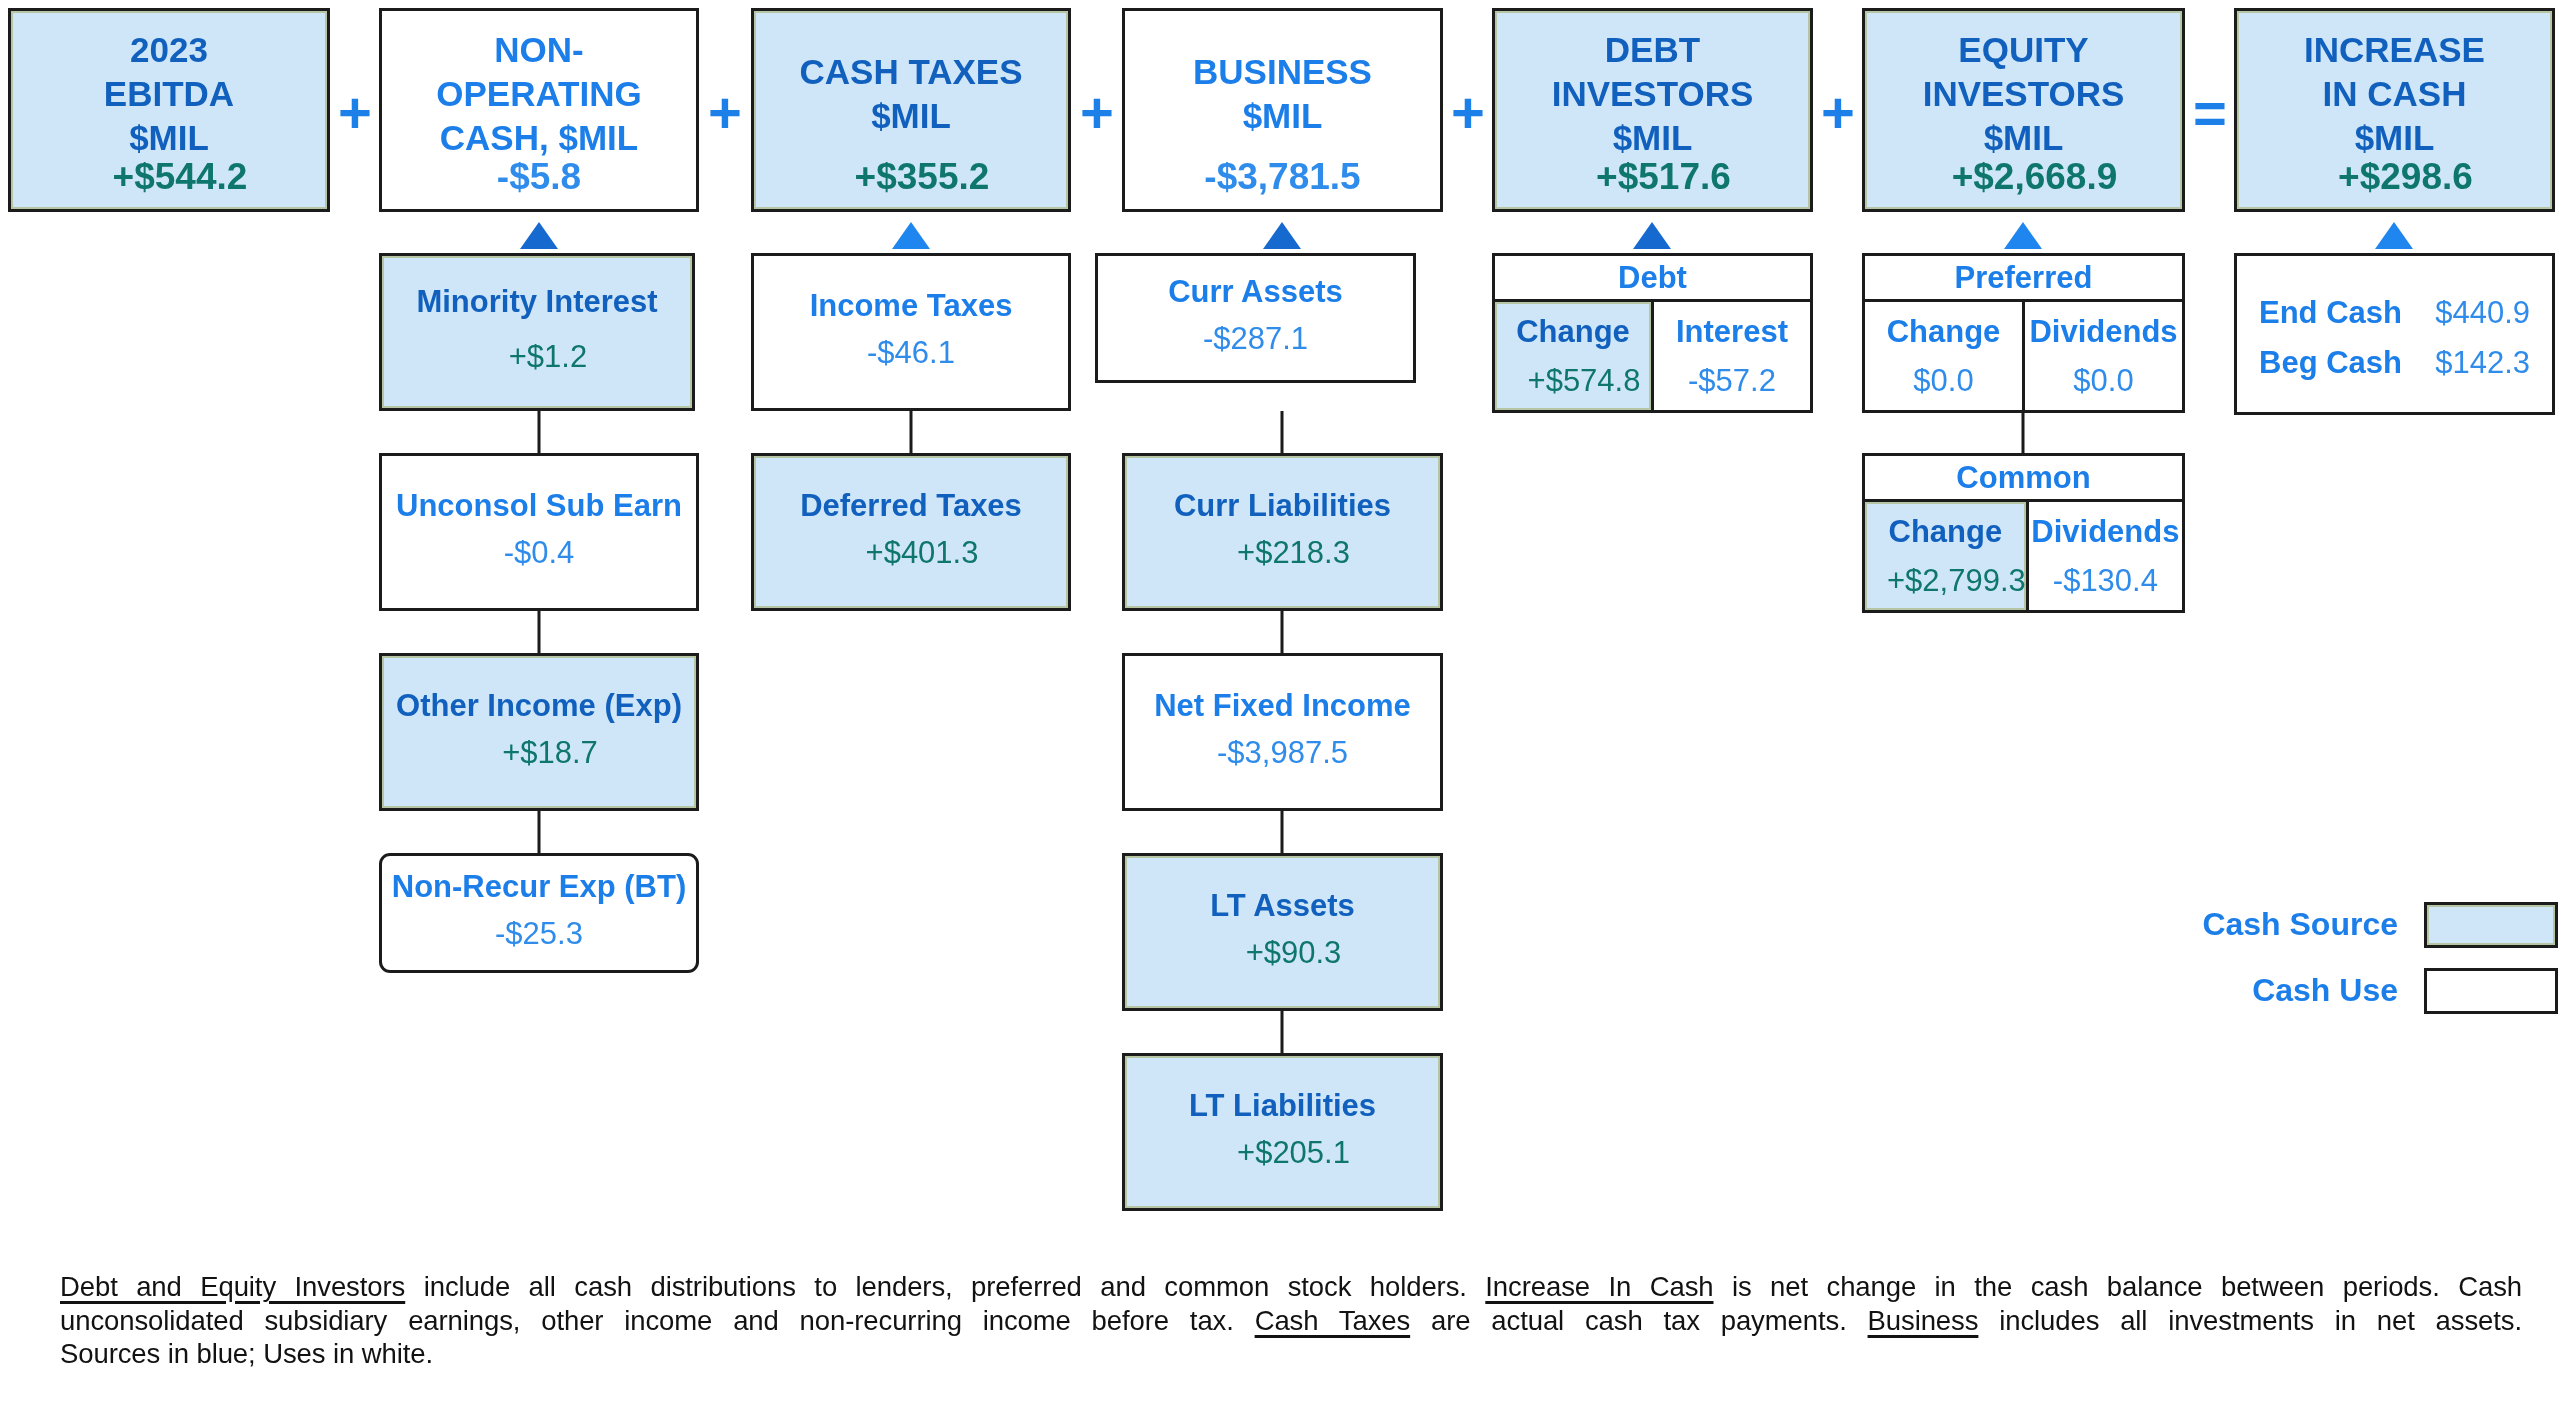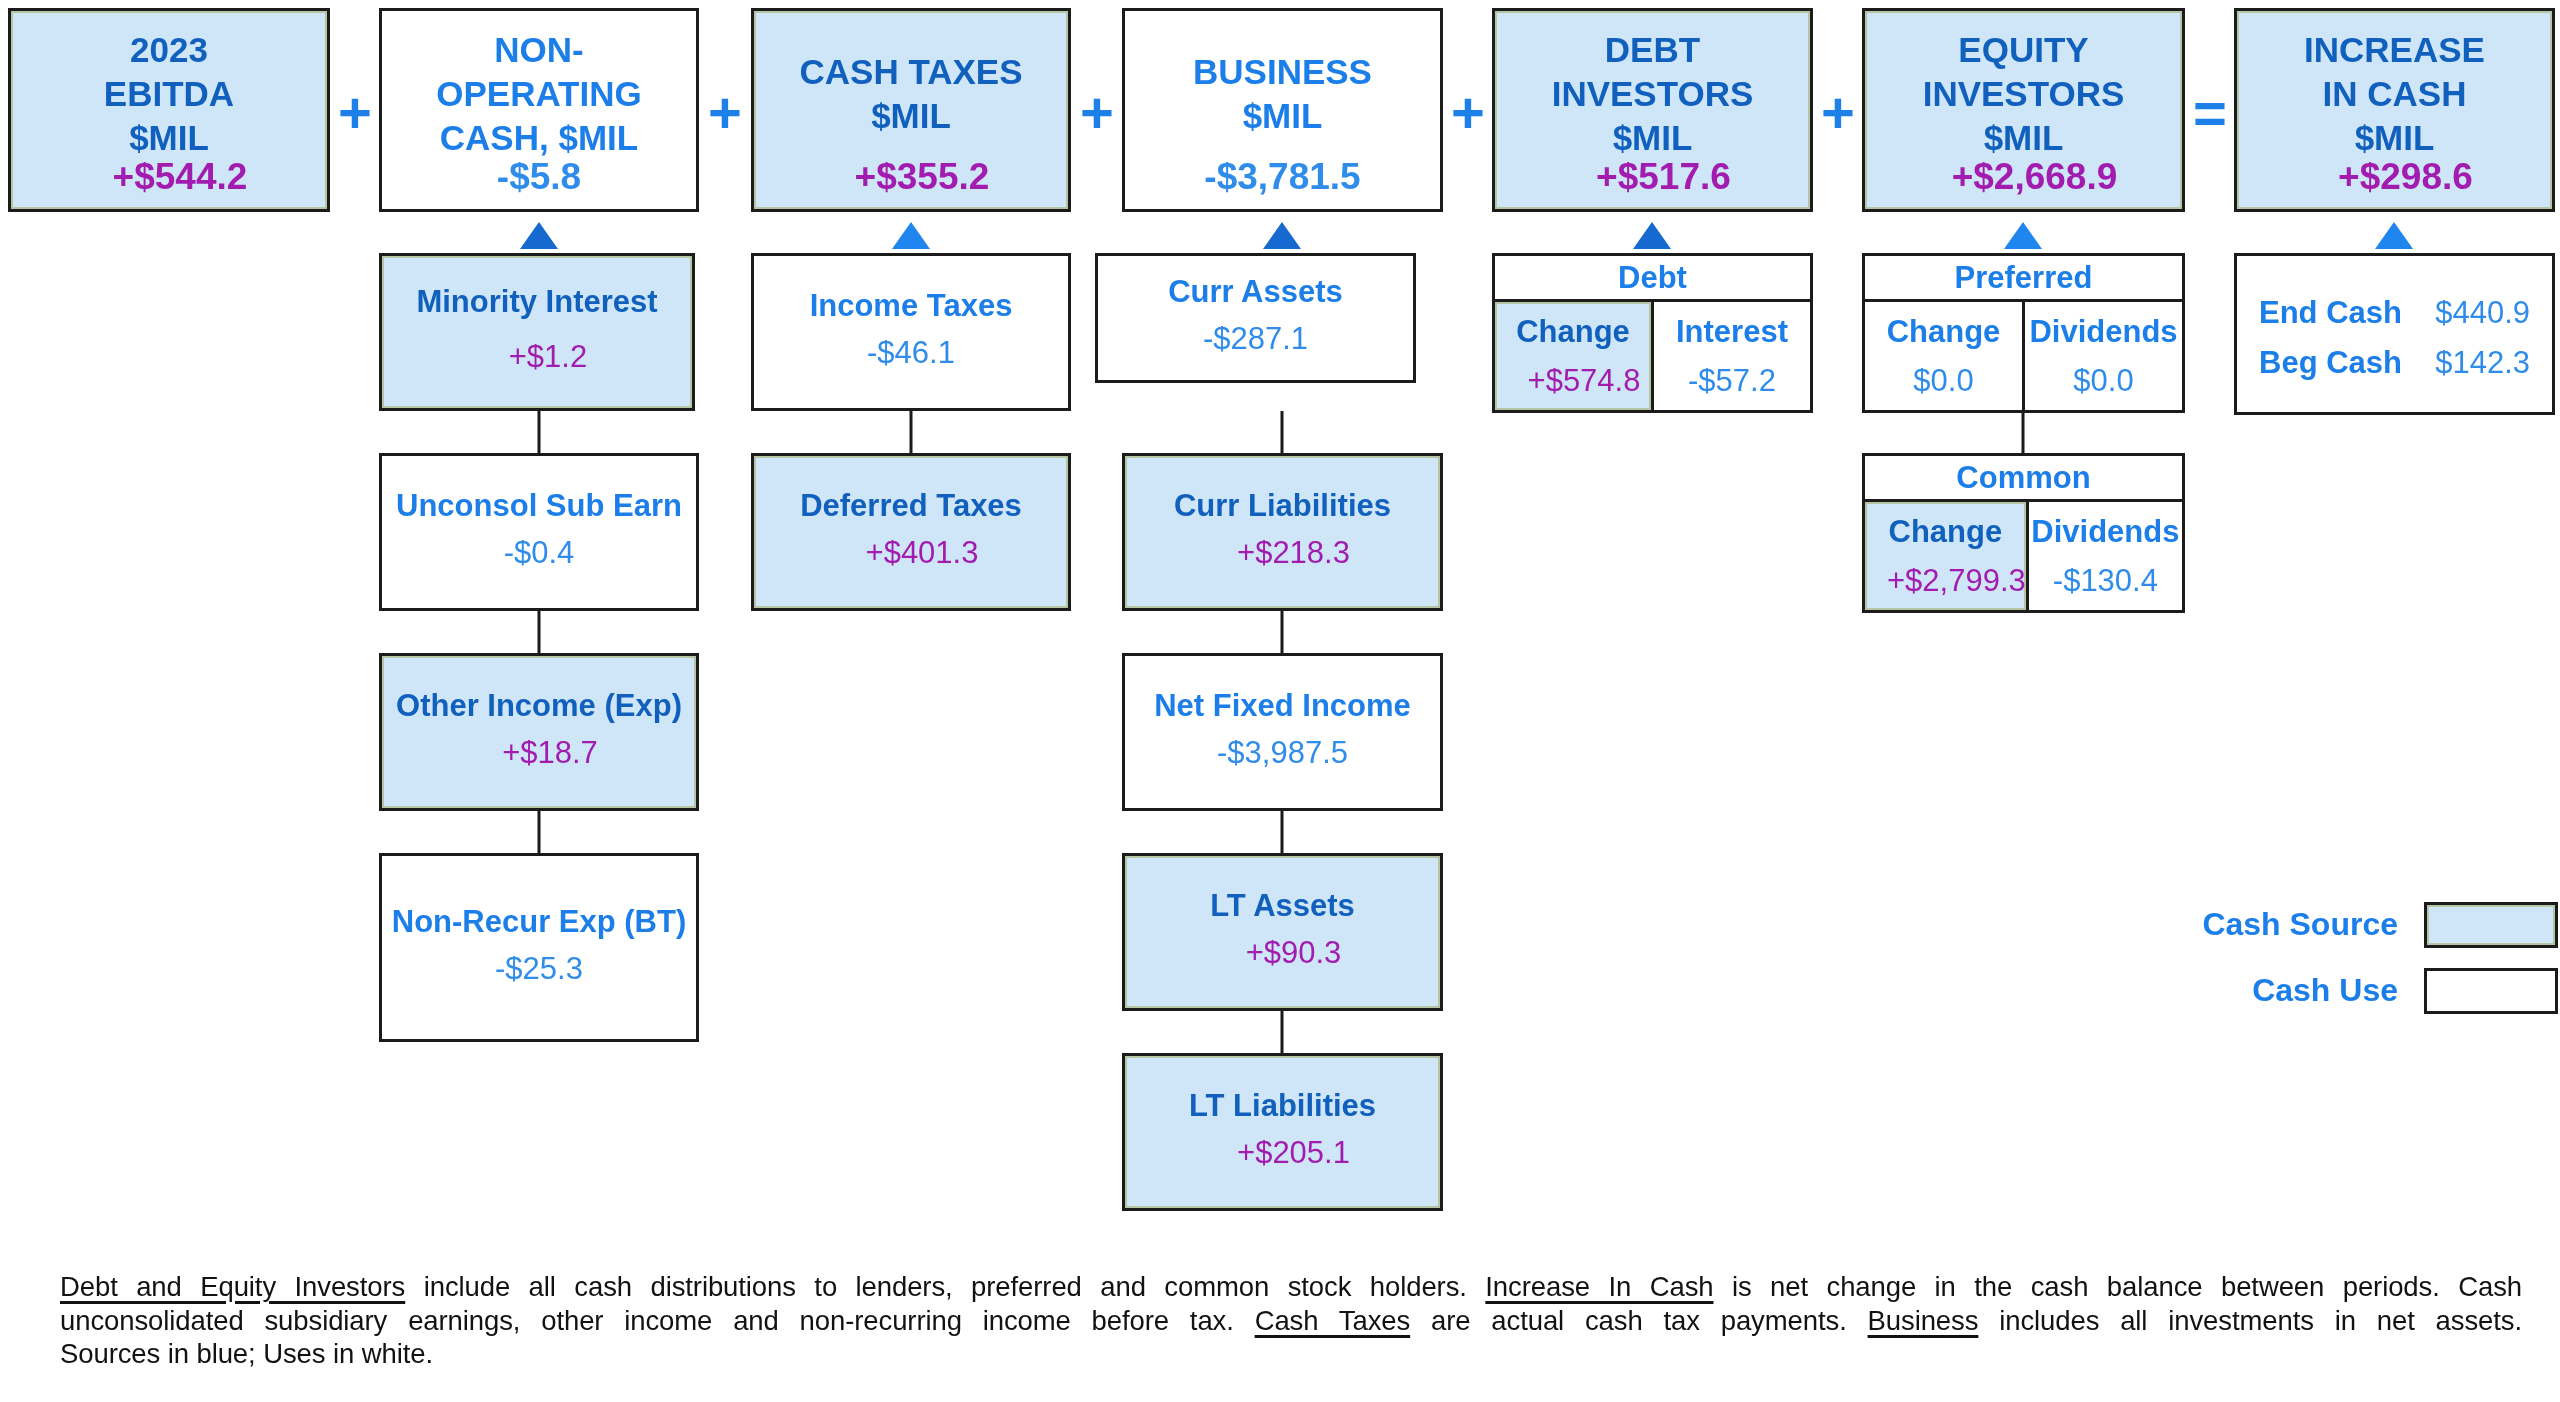--- a/index.html
+++ b/index.html
@@ -8,21 +8,21 @@
     font-family:"Liberation Sans","DejaVu Sans",sans-serif;
     -webkit-font-smoothing:antialiased;
   }
   .box{position:absolute;box-sizing:border-box;border:3px solid #1b1b1b;text-align:center;}
   .source{background:#cee6f8;box-shadow:inset 0 0 0 2px rgba(153,158,60,.45);}
   .use{background:#ffffff;}
 
   
   .source .ttl,.source .lbl{color:#1160bd;}
   .use .ttl,.use .lbl{color:#1c7ee8;}
-  .source .val{color:#a21caf;padding-left:22px;}
+  .source .val{color:#0f766e;padding-left:22px;}
   .use .val{color:#2f8ceb;}
 
   .topbox .ttl{
     position:absolute;left:0;right:0;top:8px;height:150px;
     display:flex;align-items:center;justify-content:center;
     font-weight:bold;font-size:35px;line-height:44px;white-space:pre-line;
   }
   .topbox .val{position:absolute;left:0;right:0;bottom:16px;font-weight:bold;font-size:37px;}
 
   .subbox{display:flex;flex-direction:column;align-items:center;justify-content:center;
@@ -127,21 +127,21 @@
 <div class="box subbox use" style="left:379px;top:453px;width:320px;height:158px;">
   <div class="lbl">Unconsol Sub Earn</div>
   <div class="val">-$0.4</div>
 </div>
 <div class="conn" style="left:539px;top:611px;height:42px;"></div>
 <div class="box subbox source" style="left:379px;top:653px;width:320px;height:158px;">
   <div class="lbl">Other Income (Exp)</div>
   <div class="val">+$18.7</div>
 </div>
 <div class="conn" style="left:539px;top:811px;height:42px;"></div>
-<div class="box subbox use" style="left:379px;top:853px;width:320px;height:189px;">
+<div class="box subbox use" style="left:379px;top:853px;width:320px;height:120px;border-radius:11px;">
   <div class="lbl">Non-Recur Exp (BT)</div>
   <div class="val">-$25.3</div>
 </div>
 
 <div class="box subbox use" style="left:751px;top:253px;width:320px;height:158px;">
   <div class="lbl">Income Taxes</div>
   <div class="val">-$46.1</div>
 </div>
 <div class="conn" style="left:911px;top:411px;height:42px;"></div>
 <div class="box subbox source" style="left:751px;top:453px;width:320px;height:158px;">

